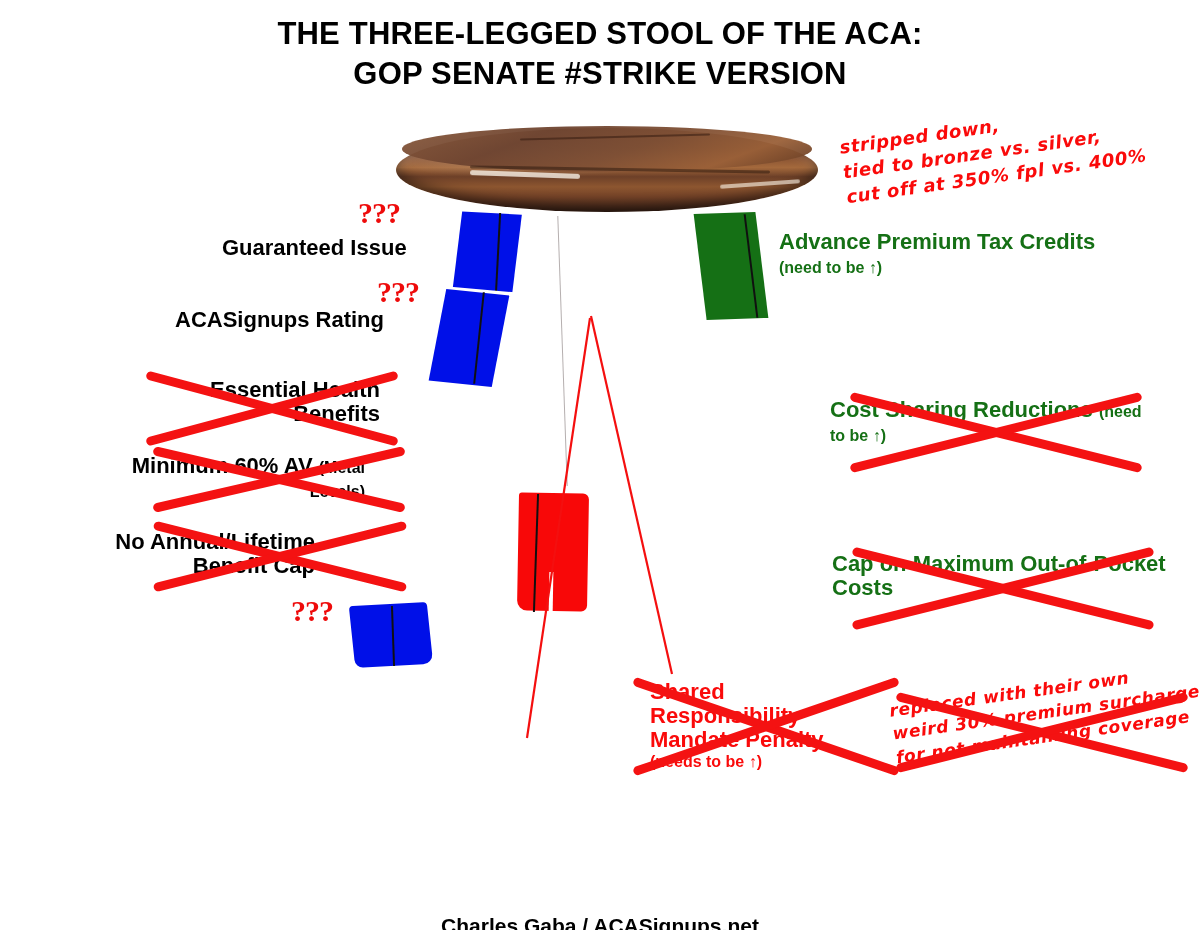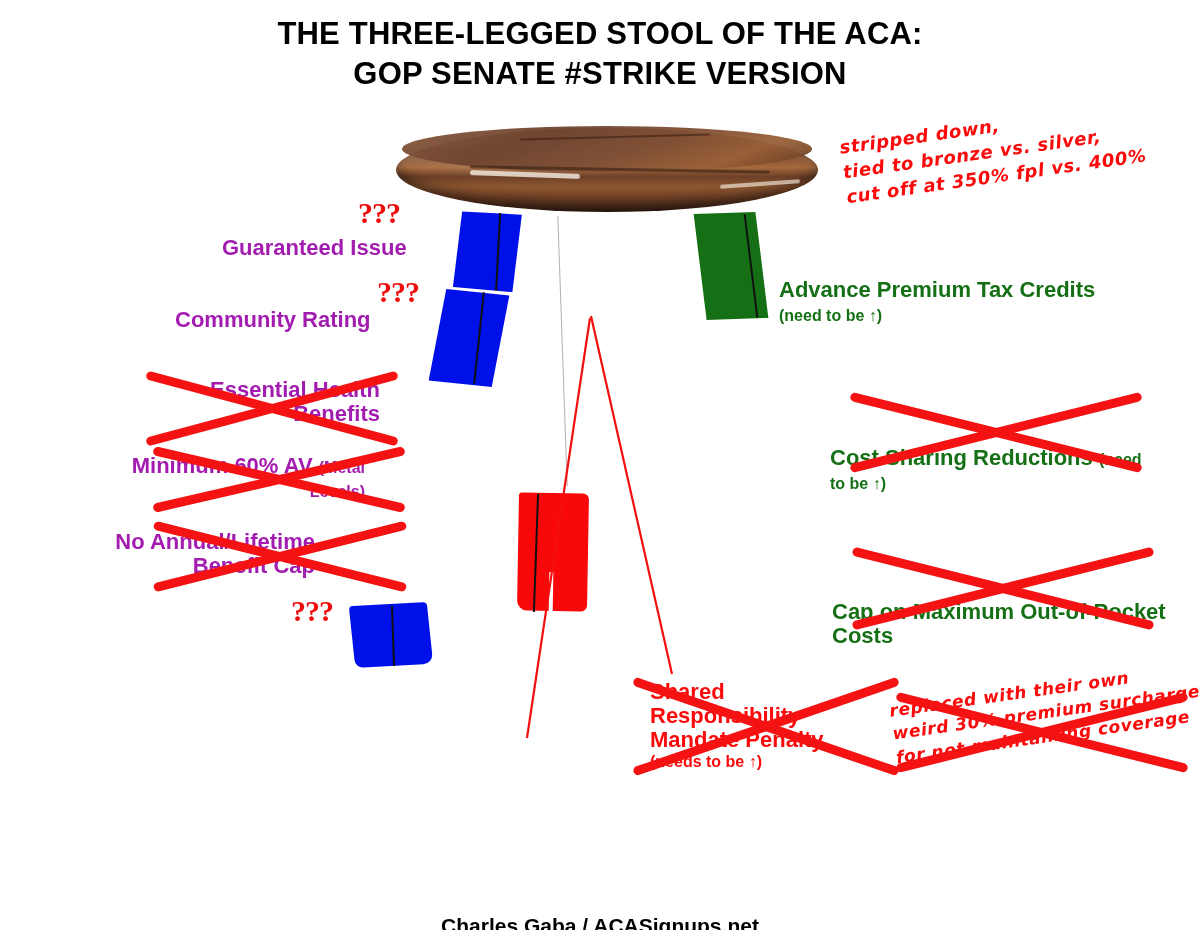--- a/index.html
+++ b/index.html
@@ -146,22 +146,22 @@
 
   
   #connector-svg { left: 0; top: 0; width: 1200px; height: 930px; pointer-events: none; }
 
   
   .label {
     font-weight: bold;
     line-height: 1.1;
     white-space: nowrap;
   }
-  .blue-label { color: #a21caf; font-size: 22px; }
-  .green-label { color: #157015; font-size: 22px; margin-top: 48px; }
+  .blue-label { color: #000000; font-size: 22px; }
+  .green-label { color: #157015; font-size: 22px; }
   .red-label { color: #fa0a0a; font-size: 22px; }
   .sub { font-size: 16px; }
   .qmark {
     color: #ee0b0b;
     font-weight: bold;
     font-size: 30px;
     font-family: "Liberation Serif", serif;
     letter-spacing: -1px;
   }
 
@@ -277,21 +277,21 @@
 
   <svg id="connector-svg" class="abs" viewBox="0 0 1200 930">
     <line x1="591" y1="316" x2="672" y2="674" stroke="#f40f0f" stroke-width="2.2"></line>
     <line x1="590" y1="318" x2="527" y2="738" stroke="#f40f0f" stroke-width="2.2"></line>
   </svg>
 
   <div id="q-guaranteed" class="abs qmark">???</div>
   <div id="lbl-guaranteed-issue" class="abs label blue-label">Guaranteed Issue</div>
 
   <div id="q-community" class="abs qmark">???</div>
-  <div id="lbl-community-rating" class="abs label blue-label">Community Rating</div>
+  <div id="lbl-community-rating" class="abs label blue-label">ACASignups Rating</div>
 
   <div id="lbl-essential" class="abs label blue-label">Essential Health Benefits</div>
   <div id="x-essential" class="xmark">
     <div class="xbar a"></div>
       <div class="xbar b"></div>
   </div>
 
   <div id="lbl-minimum-av" class="abs label blue-label">
     <span>Minimum 60% AV</span>
     <span class="sub">(Metal Levels)</span>

